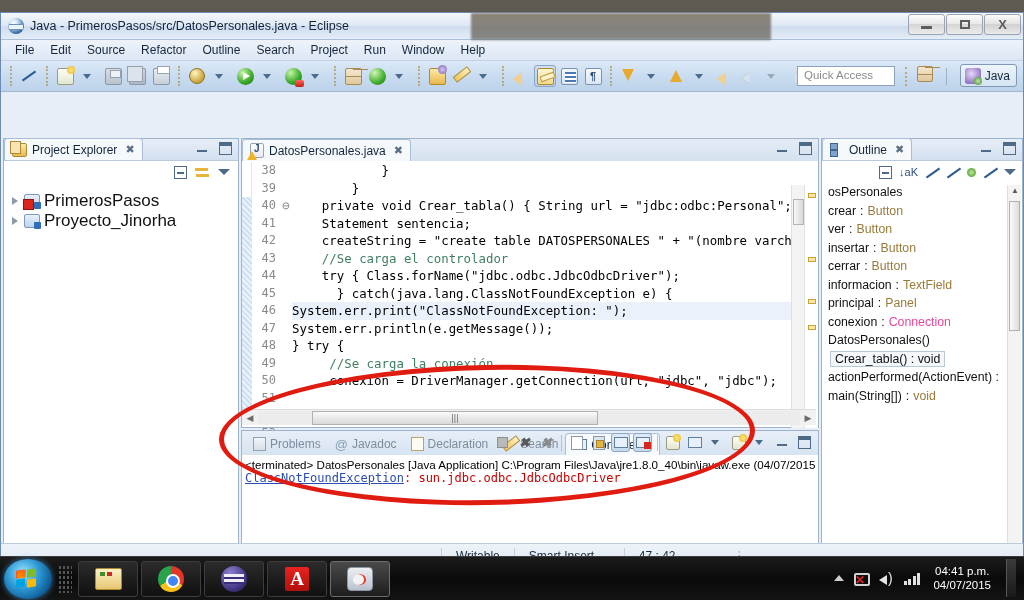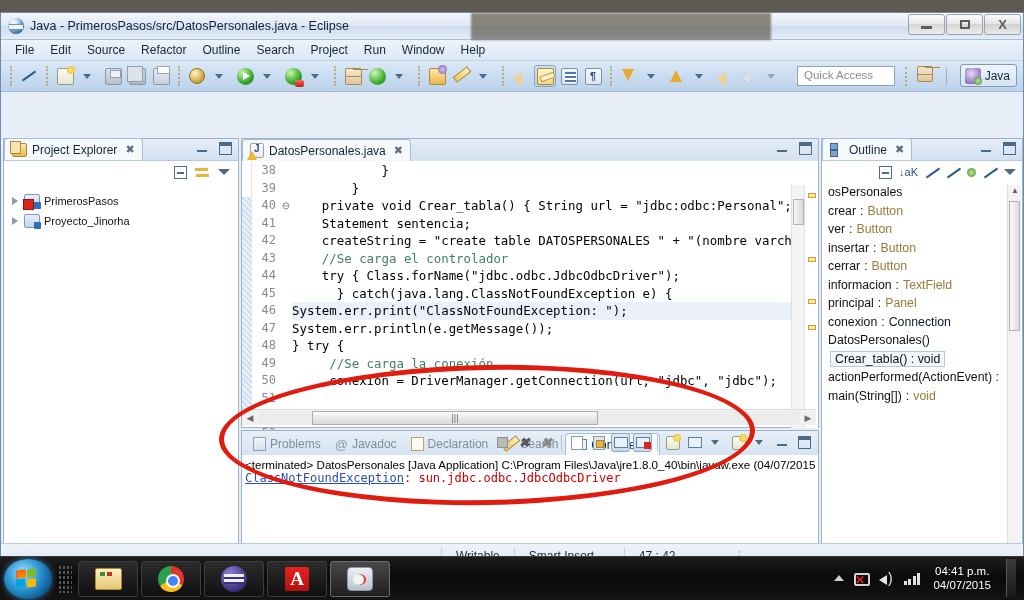--- a/index.html
+++ b/index.html
@@ -195,21 +195,21 @@
   .pmax::after{content:"";position:absolute;left:0;top:0;width:11px;height:3px;background:#4e6a87;}
 
   
   #explorer { left: 2px; top: 0; width: 236px; height: 450px;
     border: 1px solid #9db3cb; background:#fff; }
   .pe-head { background: linear-gradient(180deg,#e6eef8,#d3e0f0); border-bottom:1px solid #b9c9dc; }
   .pe-icon { width:15px;height:14px; position:relative;
      background: linear-gradient(180deg,#ffe9a8,#e8b84e); border:1px solid #ad8a35; border-radius:2px;}
   .pe-icon::after{content:"";position:absolute;left:-3px;top:-3px;width:9px;height:11px;
      background:#f7e3b4;border:1px solid #ad8a35;}
-  .tree { padding: 8px 0 0 6px; font-size: 11px; color:#111; }
+  .tree { padding: 8px 0 0 6px; font-size: 17px; color:#111; }
   .tree-row { display:flex; align-items:center; height:20px; gap:4px; }
   .twisty { width:10px; display:flex; align-items:center; justify-content:center; }
   .twisty::after{content:"";width:0;height:0;border-top:4px solid transparent;border-bottom:4px solid transparent;
      border-left:6px solid #8d9aa8;}
   .proj-icon { width:16px;height:14px; position:relative;
      background: linear-gradient(180deg,#e8f0fb,#bcd3ec); border:1px solid #7e99b8; border-radius:2px;}
   .proj-icon::after{content:"";position:absolute;right:-2px;bottom:-2px;width:7px;height:7px;
      background:#2f6db5; border-radius:1px;}
   .proj-icon.err::before{content:"";position:absolute;left:-2px;bottom:-3px;width:9px;height:9px;
      background:#d9261c; border:1px solid #8d1410; color:#fff; font-size:7px;}
@@ -266,21 +266,21 @@
   .ol-icon { width:14px;height:14px; position:relative;}
   .ol-icon::before{content:"";position:absolute;left:0;top:0;width:6px;height:5px;background:#7fa3cc;border:1px solid #40628c;}
   .ol-icon::after{content:"";position:absolute;left:0;bottom:0;width:6px;height:5px;background:#7fa3cc;border:1px solid #40628c;}
   .ol-tools { display:flex; align-items:center; justify-content:flex-end; gap:7px; height:22px; padding-right:6px; }
   .ol-list { font-size:12.3px; color:#111; padding-left:2px; }
   .ol-row { height:18.5px; line-height:18.5px; white-space:nowrap; overflow:hidden; padding-left:4px;
      display:flex; align-items:center; gap:4px;}
   .ol-row.sel { border:1px solid #b9c6d6; background:#f3f6fa; height:16px; line-height:16px; display:inline-flex;
      margin-left:2px; padding:0 4px;}
   .ol-type { color:#9a7a3a; }
-  .ol-type.blue { color:#0f172a; }
+  .ol-type.blue { color:#ec4899; }
   .ol-scroll { position:absolute; right:1px; top:46px; width:14px; height:380px;
      background:#f3f3f3; border-left:1px solid #dedede;}
   .ol-thumb { position:absolute; left:1px; top:16px; width:11px; height:130px;
      background:linear-gradient(90deg,#fbfbfb,#dcdcdc); border:1px solid #b2b2b2;}
   .sc-arrow{position:absolute;left:3px;font-size:8px;color:#5c5c5c;}
 
   
   #console { left: 240px; top: 292px; width: 578px; height: 158px;
      border:1px solid #9db3cb; background:#fff; }
   .cons-tabs { height:24px; display:flex; align-items:flex-end; padding-left:4px;

